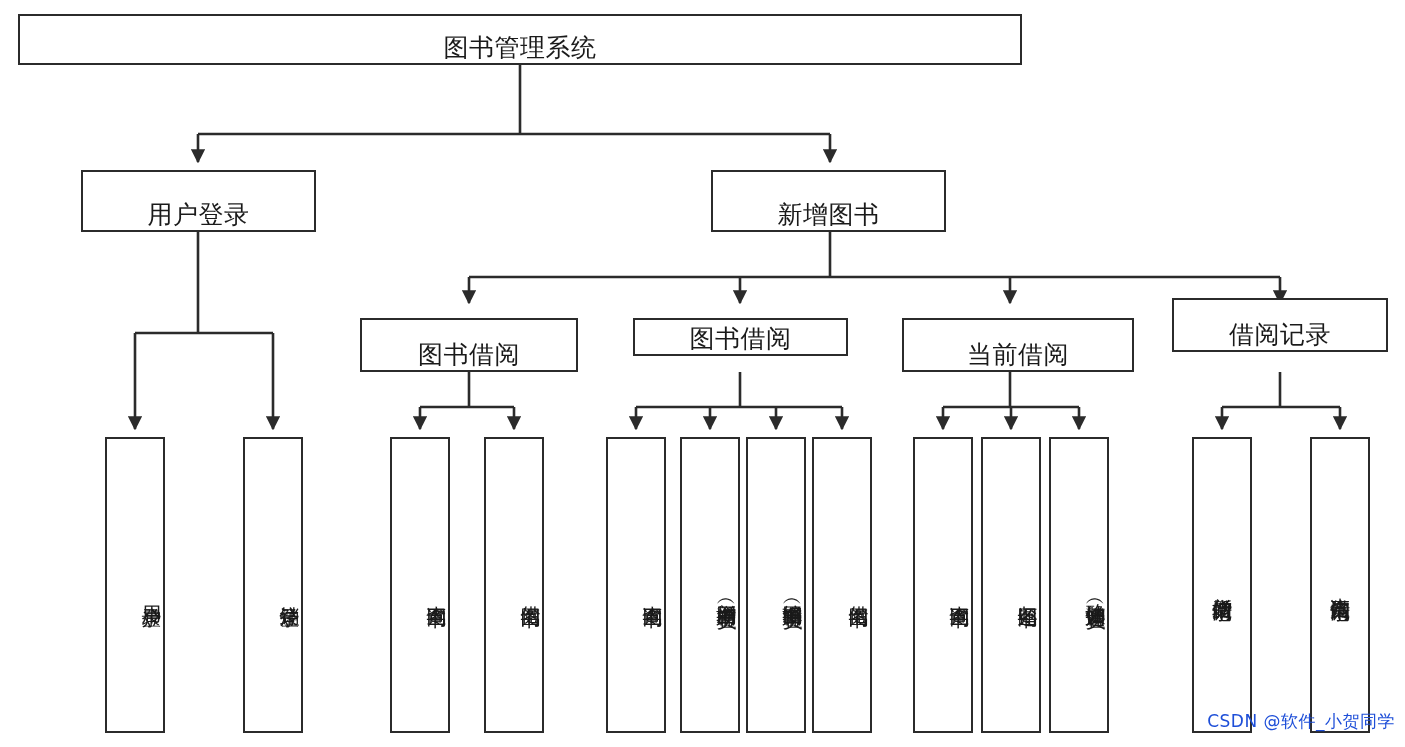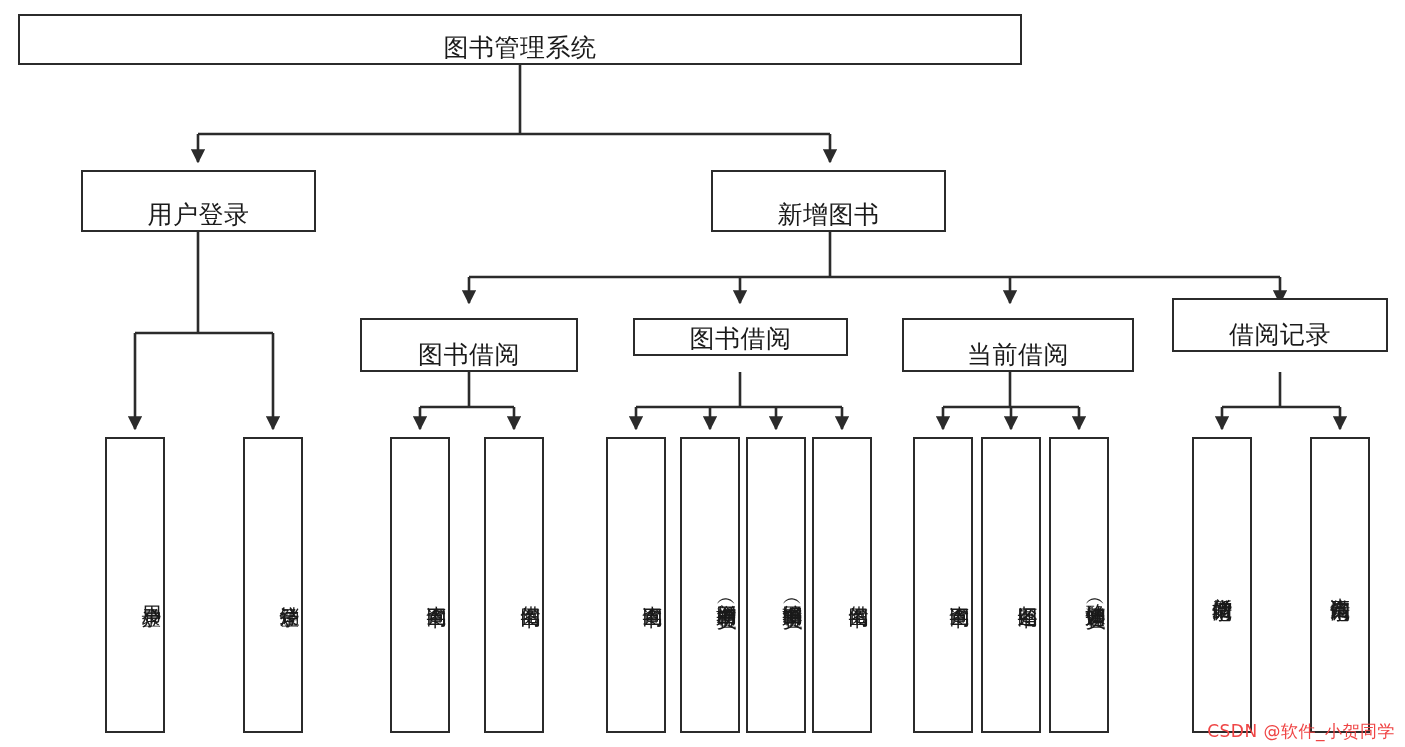--- a/index.html
+++ b/index.html
@@ -54,23 +54,23 @@
     letter-spacing: 1px;
     overflow: hidden;
   }
   .node-v.center-text {
     align-items: center;
     padding-top: 0;
   }
   #watermark {
     position: absolute;
     right: 10px;
-    bottom: 4px;
+    bottom: 14px;
     font-size: 17px;
-    color: #ef4444;
+    color: #1d4ed8;
     letter-spacing: 0.5px;
     white-space: nowrap;
     z-index: 5;
   }
 </style>
 </head>
 <body>
 
 <div id="diagram-root">
 

